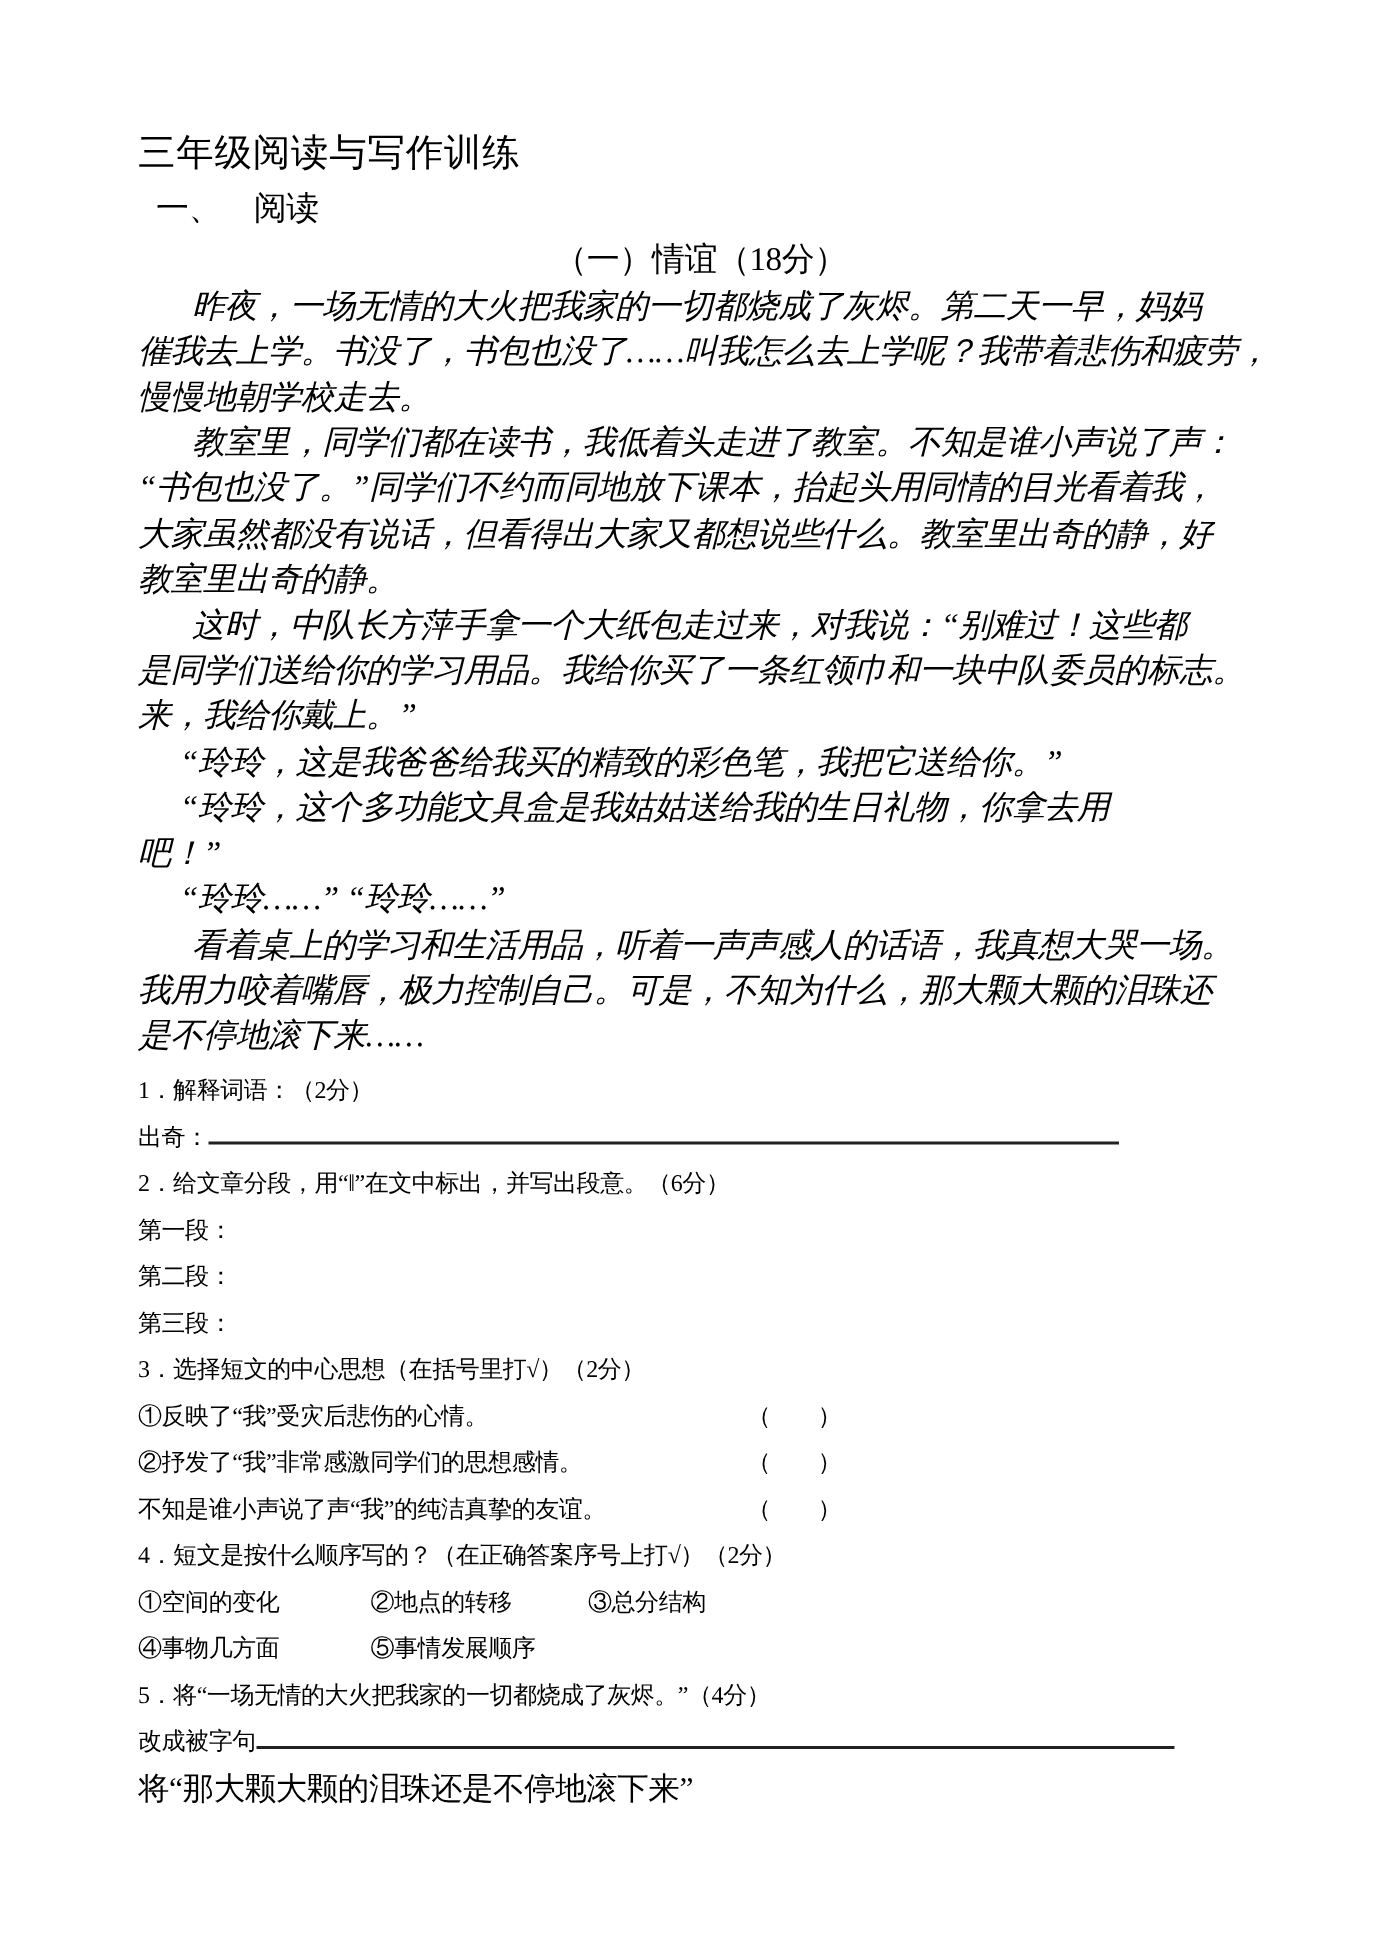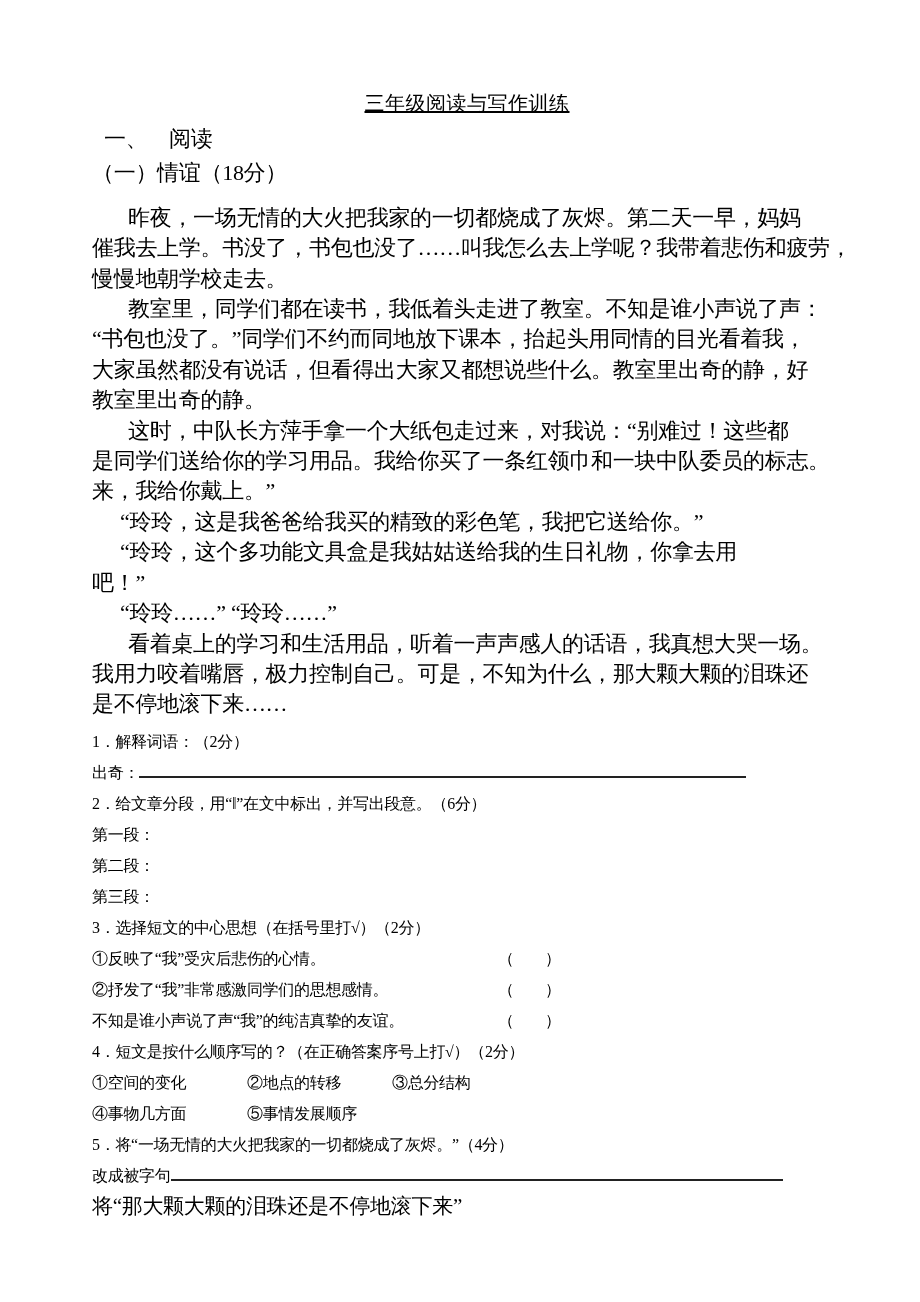--- a/index.html
+++ b/index.html
@@ -5,24 +5,24 @@
   html,body{margin:0;padding:0;background:#fff;}
   .page{
     width:920px;height:1302px;box-sizing:border-box;
     padding:88px 78px 0 92px;
     background:#ffffff;color:#000;
     font-family:"Liberation Serif","DejaVu Serif",serif;
     overflow:hidden;position:relative;
   }
   .line{font-size:22px;line-height:30.4px;white-space:nowrap;letter-spacing:-0.3px;}
   .qline{font-size:16px;line-height:31px;white-space:nowrap;letter-spacing:-0.3px;}
-  .title{text-align:center;font-size:20px;line-height:30px;letter-spacing:0.5px;text-decoration:underline;}
+  .title{text-align:left;font-size:25px;line-height:30px;letter-spacing:0.5px;}
   .sec{padding-left:12px;margin-top:6px;}
-  .heading{text-align:left;margin-top:4px;}
-  .body-block{margin-top:14px;}
+  .heading{text-align:center;margin-top:4px;}
+  .body-block{margin-top:0;font-style:italic;}
   .q-block{margin-top:6px;}
   .ind{padding-left:36px;}
   .indq{padding-left:28px;}
   .choice{position:relative;}
   .choice .bracket{position:absolute;left:406px;top:0;}
   .opt1{display:inline-block;width:155px;}
   .opt2{display:inline-block;width:145px;}
   .blank{display:inline-block;height:1px;border-bottom:2px solid #222;vertical-align:baseline;}
   .blank-q1{width:607px;}
   .blank-q5{width:612px;}

